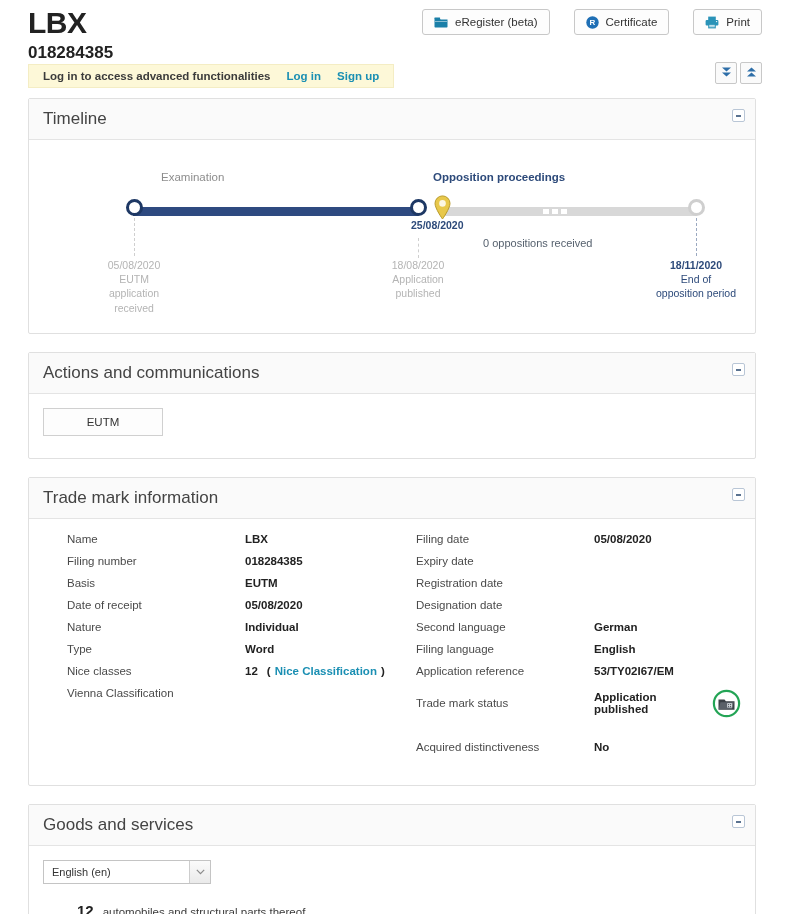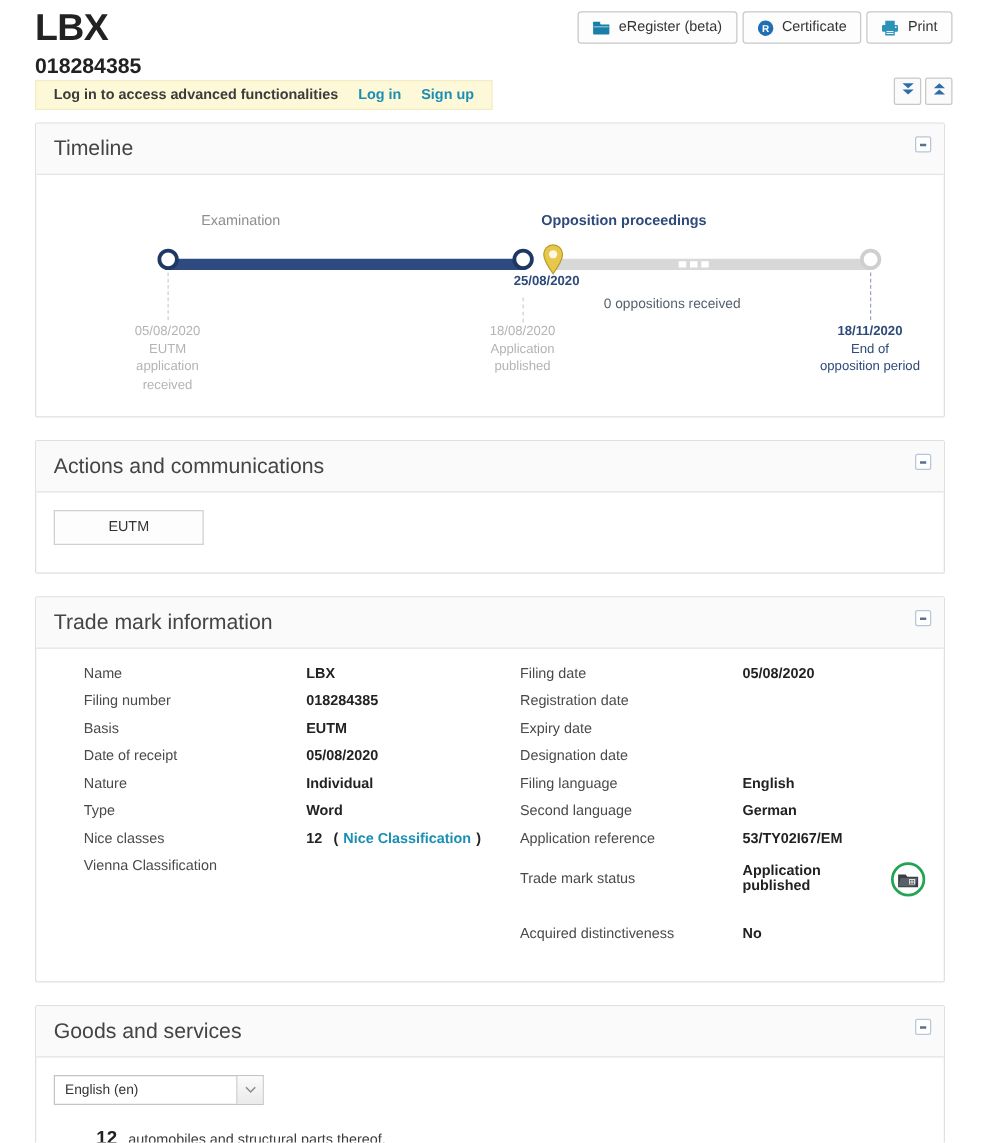--- a/index.html
+++ b/index.html
@@ -17,21 +17,21 @@
   .header { position: relative; padding: 8px 28px 0 28px; height: 64px; }
   .mark-title {
     font-size: 30px; font-weight: bold; color: #222; line-height: 1.0;
     letter-spacing: -0.5px;
   }
   .mark-number {
     font-size: 17px; font-weight: bold; color: #222; margin-top: 5px;
   }
   .header-actions {
     position: absolute; top: 9px; right: 22px;
-    display: flex; gap: 4px;
+    display: flex; gap: 24px;
   }
   .hbtn {
     display: flex; align-items: center; gap: 7px;
     border: 1px solid #c8c8c8; border-radius: 3px;
     background: #fdfdfd;
     padding: 5px 11px;
     font-size: 11.5px; color: #333;
     cursor: pointer;
     height: 26px;
   }
@@ -409,38 +409,38 @@
           <span class="info-val"></span>
         </div>
       </div>
 
       <div class="info-col">
         <div class="info-row">
           <span class="info-lbl">Filing date</span>
           <span class="info-val">05/08/2020</span>
         </div>
         <div class="info-row">
+          <span class="info-lbl">Expiry date</span>
+          <span class="info-val"></span>
+        </div>
+        <div class="info-row">
           <span class="info-lbl">Registration date</span>
           <span class="info-val"></span>
         </div>
         <div class="info-row">
-          <span class="info-lbl">Expiry date</span>
-          <span class="info-val"></span>
-        </div>
-        <div class="info-row">
           <span class="info-lbl">Designation date</span>
           <span class="info-val"></span>
         </div>
         <div class="info-row">
+          <span class="info-lbl">Second language</span>
+          <span class="info-val">German</span>
+        </div>
+        <div class="info-row">
           <span class="info-lbl">Filing language</span>
           <span class="info-val">English</span>
-        </div>
-        <div class="info-row">
-          <span class="info-lbl">Second language</span>
-          <span class="info-val">German</span>
         </div>
         <div class="info-row">
           <span class="info-lbl">Application reference</span>
           <span class="info-val">53/TY02I67/EM</span>
         </div>
         <div class="info-row tall">
           <span class="info-lbl">Trade mark status</span>
           <span class="info-val">
             <span>Application published</span>
             <span style="display:inline-flex;">

